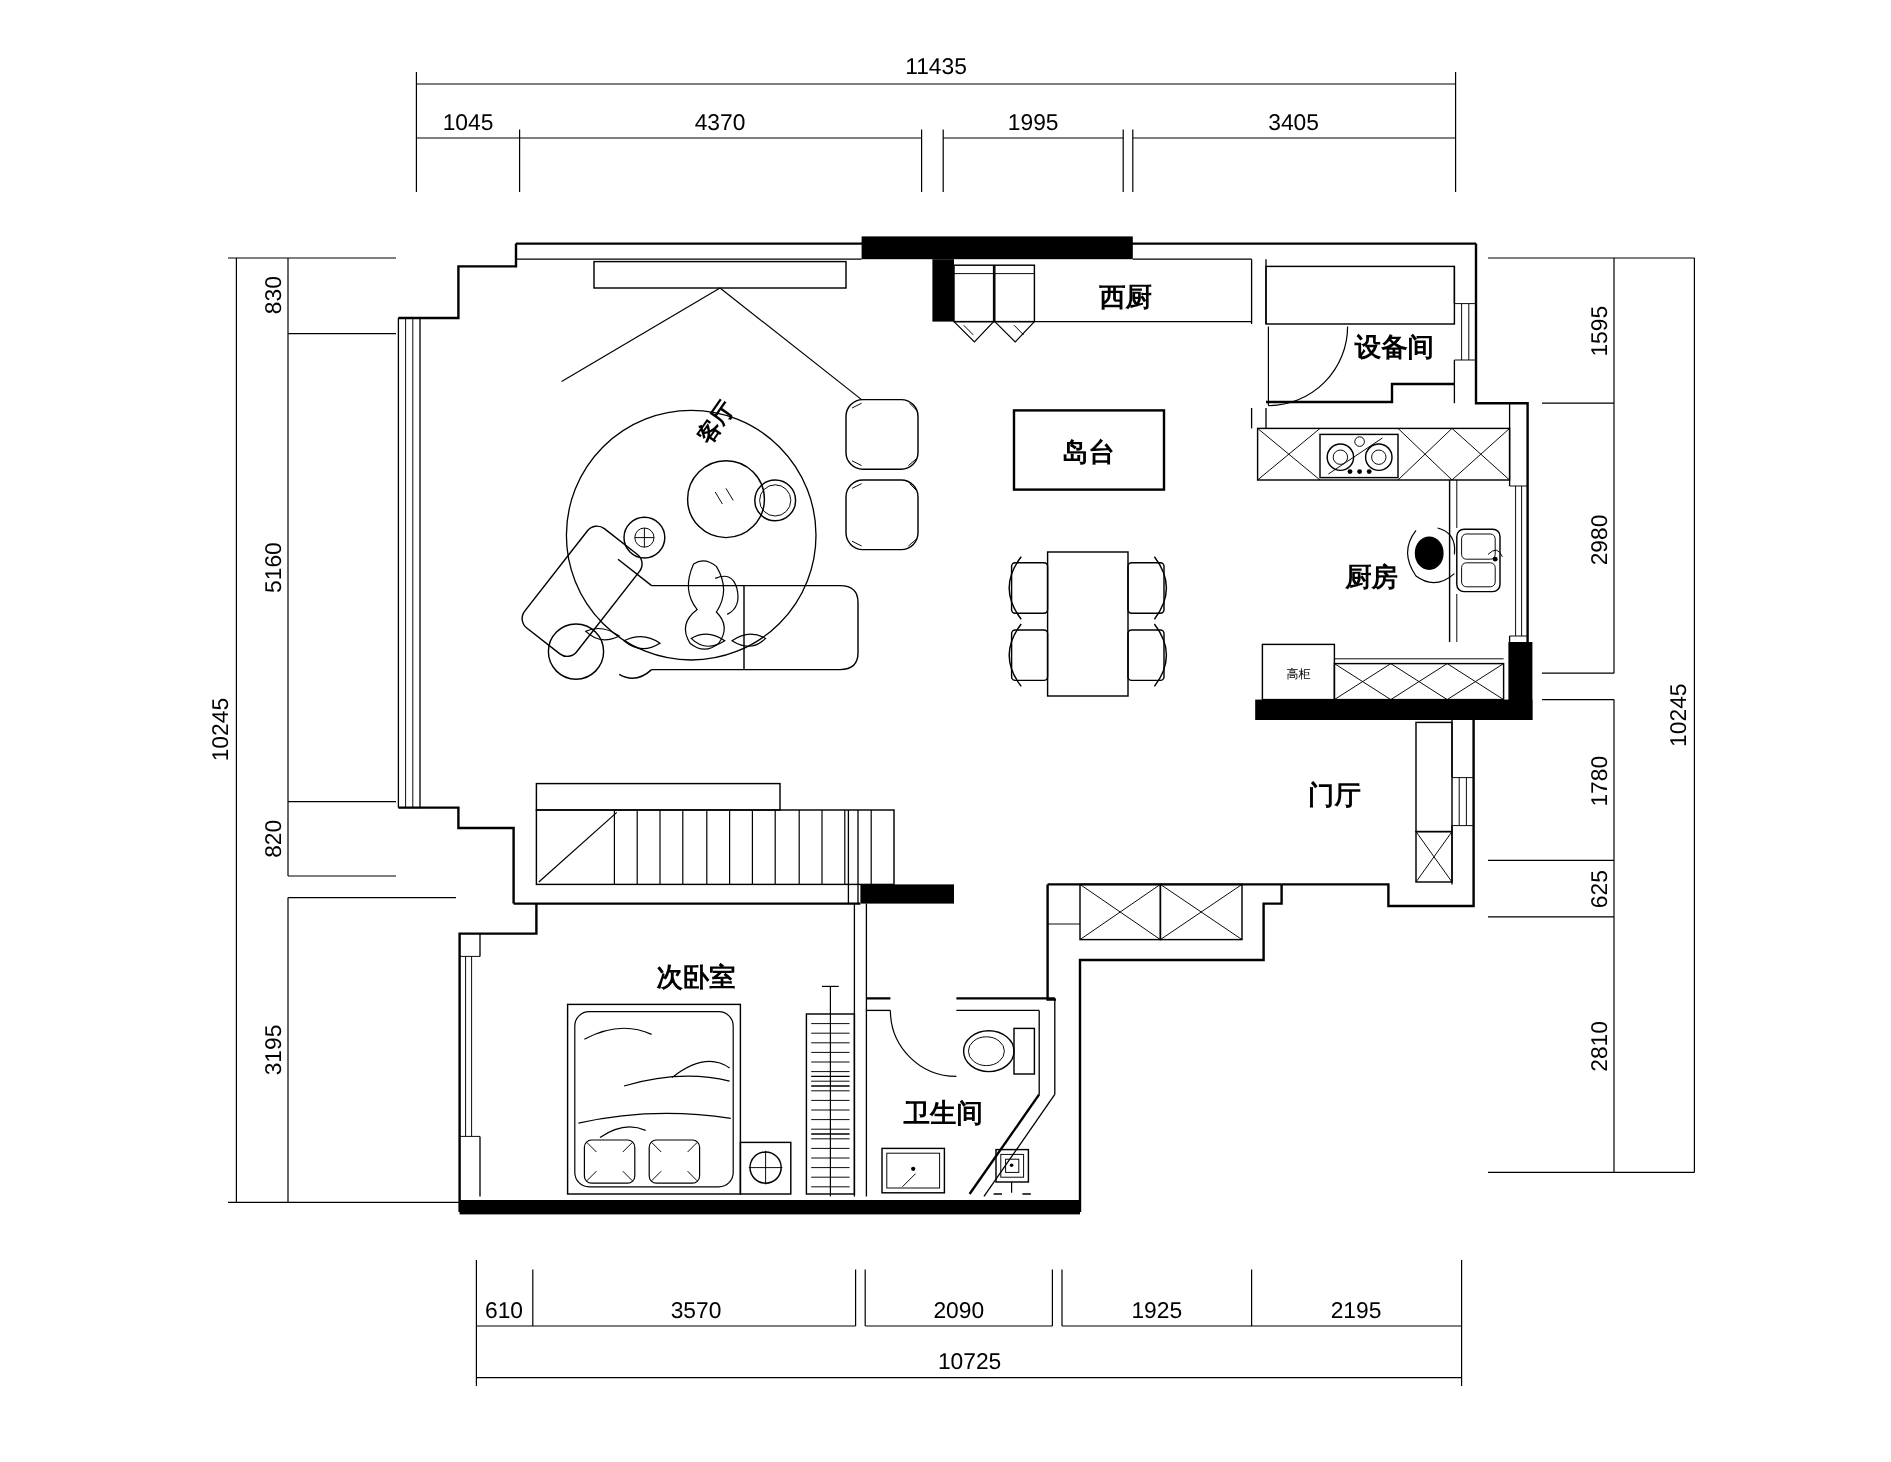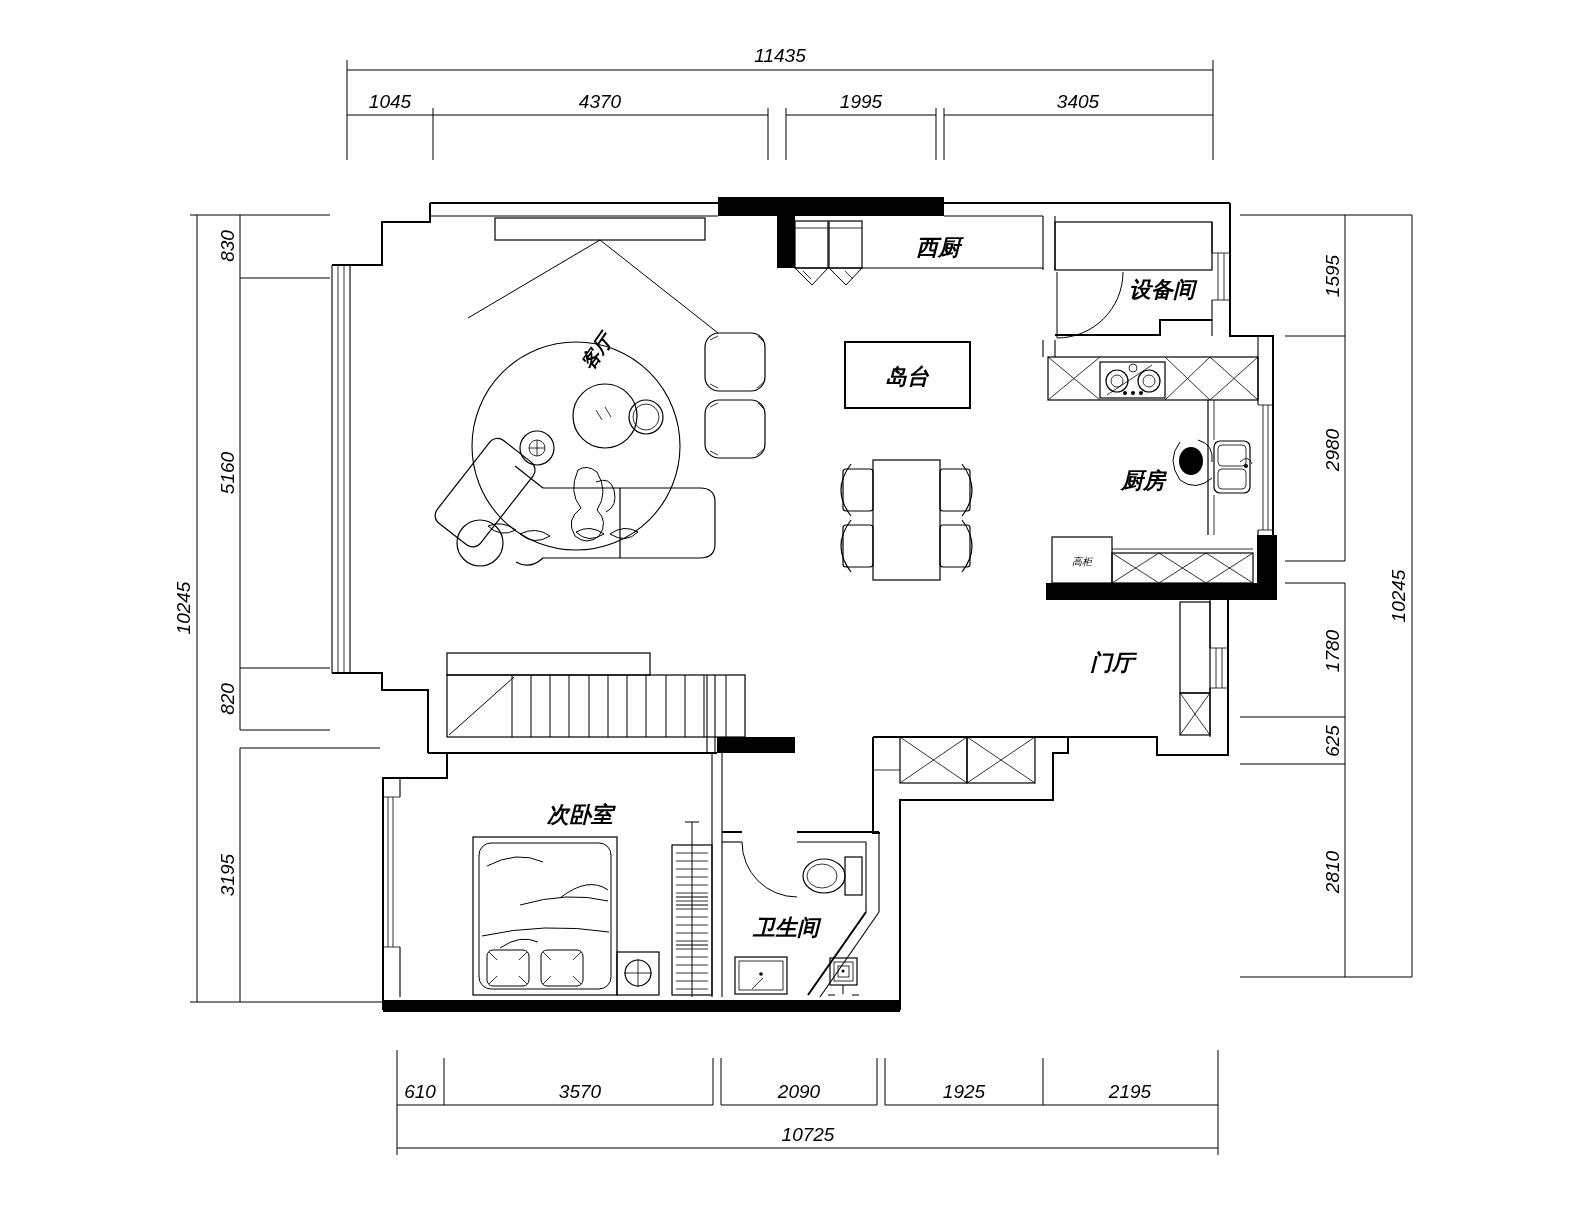--- a/index.html
+++ b/index.html
@@ -1,17 +1,17 @@
 <!DOCTYPE html>
 <html><head>
 <meta charset="utf-8">
 <style>
   html,body{margin:0;padding:0;background:#fff;}
   .page{position:relative;width:1576px;height:1218px;background:#fff;overflow:hidden;
-        font-family:"Liberation Sans", sans-serif;font-style:italic;}
+        font-family:"Liberation Sans", sans-serif;}
   svg{position:absolute;left:0;top:0;}
   text{fill:#000;}
   .dim{font-size:19px;font-family:"Liberation Sans", sans-serif;}
   .room{font-size:22px;font-family:"DejaVu Sans", sans-serif;font-weight:bold;}
   .tiny{font-size:10px;font-family:"DejaVu Sans", sans-serif;}
   .w{stroke:#000;stroke-width:2;fill:none;}
   .i{stroke:#000;stroke-width:1.1;fill:none;}
   .f{stroke:#000;stroke-width:1.2;fill:none;}
   .t{stroke:#000;stroke-width:0.8;fill:none;}
   .d{stroke:#000;stroke-width:1;fill:none;}

